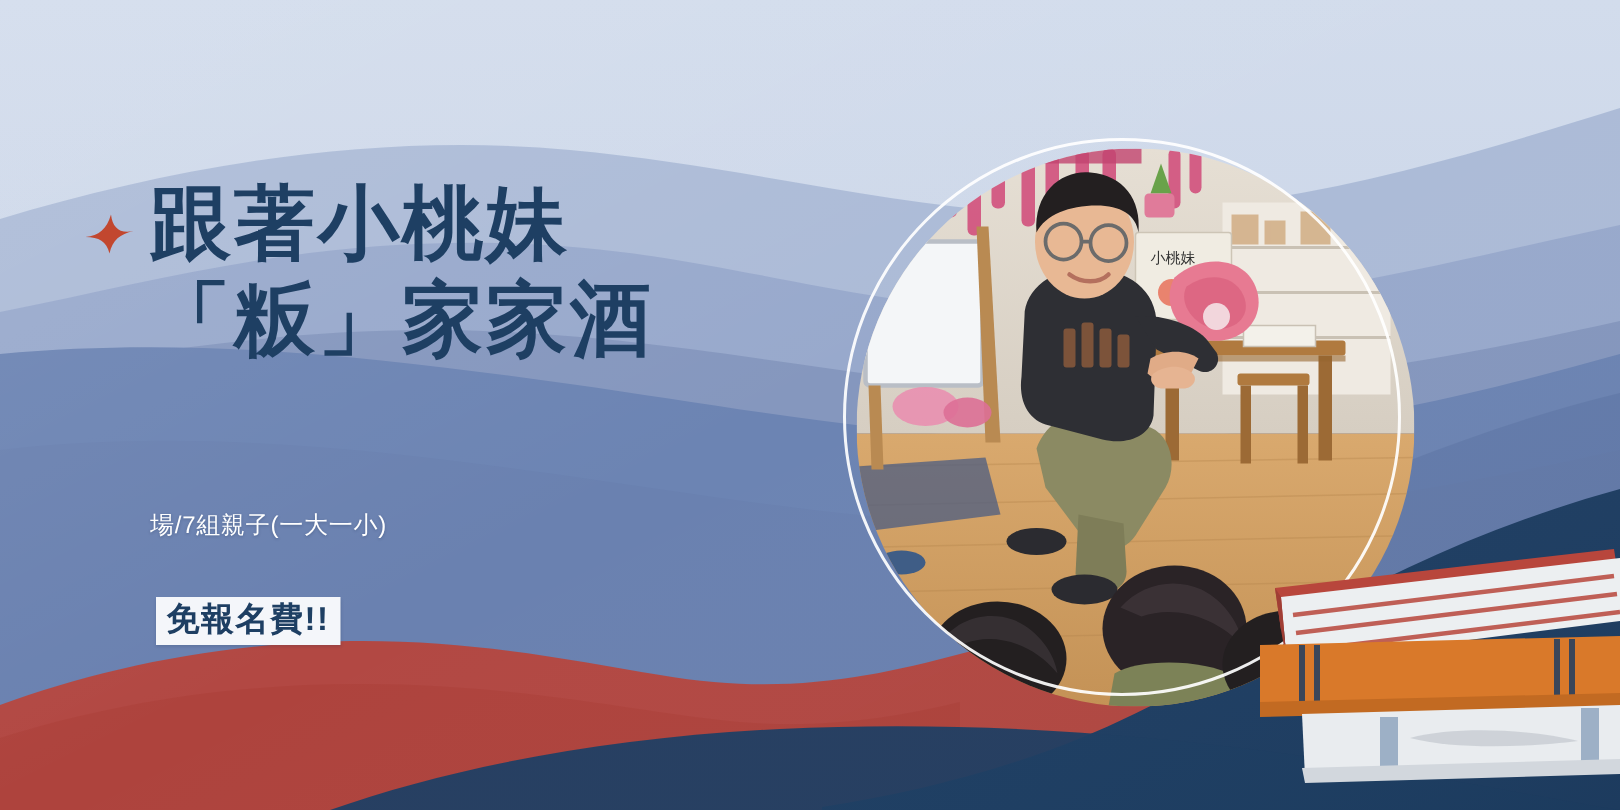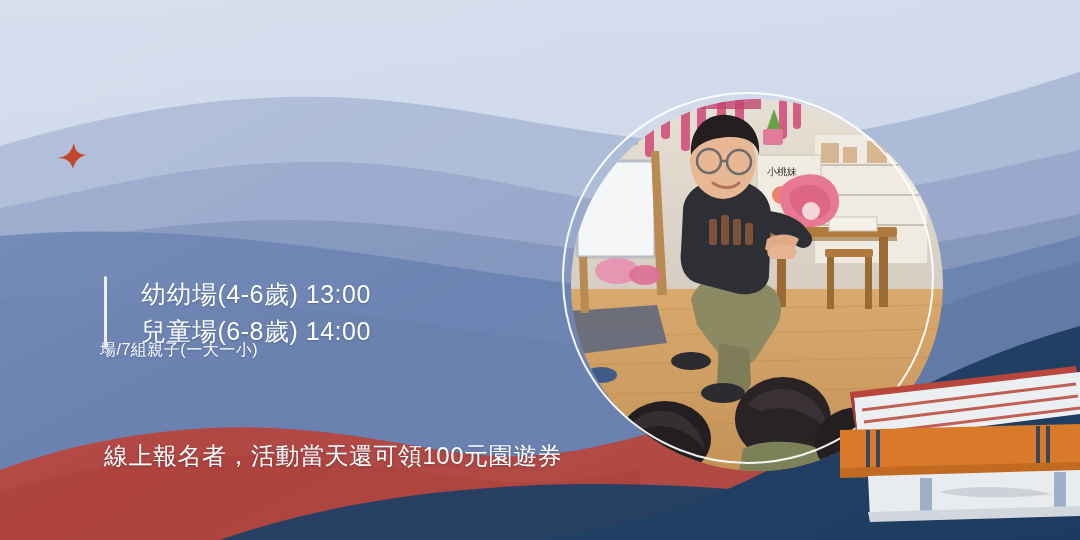--- a/index.html
+++ b/index.html
@@ -328,28 +328,28 @@
   <div class="content">
 
 
     <div class="star">
       <svg viewBox="0 0 34 30" aria-hidden="true">
         <path d="M1,18 C10,17 15,13 18,3 C19,12 24,16 33,14
                  C24,16 19,20 17,29 C15,21 10,18 1,18 Z" fill="#c2472f"></path>
       </svg>
     </div>
 
+    <div class="title">
+      <span class="l1">跟著小桃妹</span>
+      <span class="l2">「粄」家家酒</span>
+    </div>
 
     <div class="sessions">
       <div class="vbar"></div>
-      <div class="sesslist">
-        <div>幼幼場(4-6歲) 13:00</div>
-        <div>兒童場(6-8歲) 14:00</div>
-      </div>
     </div>
 
     <div class="capacity">場/7組親子(一大一小)</div>
 
-
-    <div class="bonus">線上報名者，活動當天還可領100元園遊券</div>
+    <div class="freebadge">免報名費!!</div>
+
   </div>
 
 </div>
 
 </body></html>

